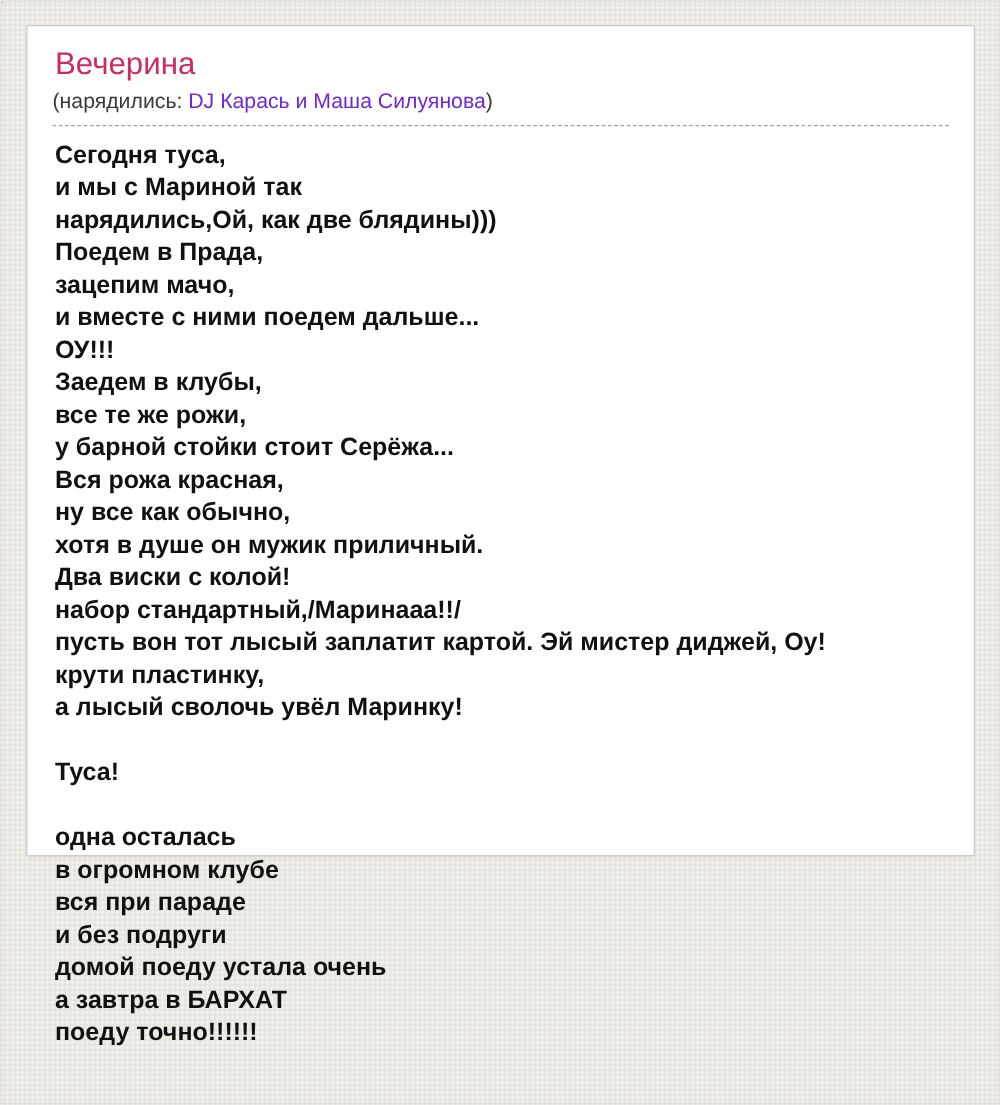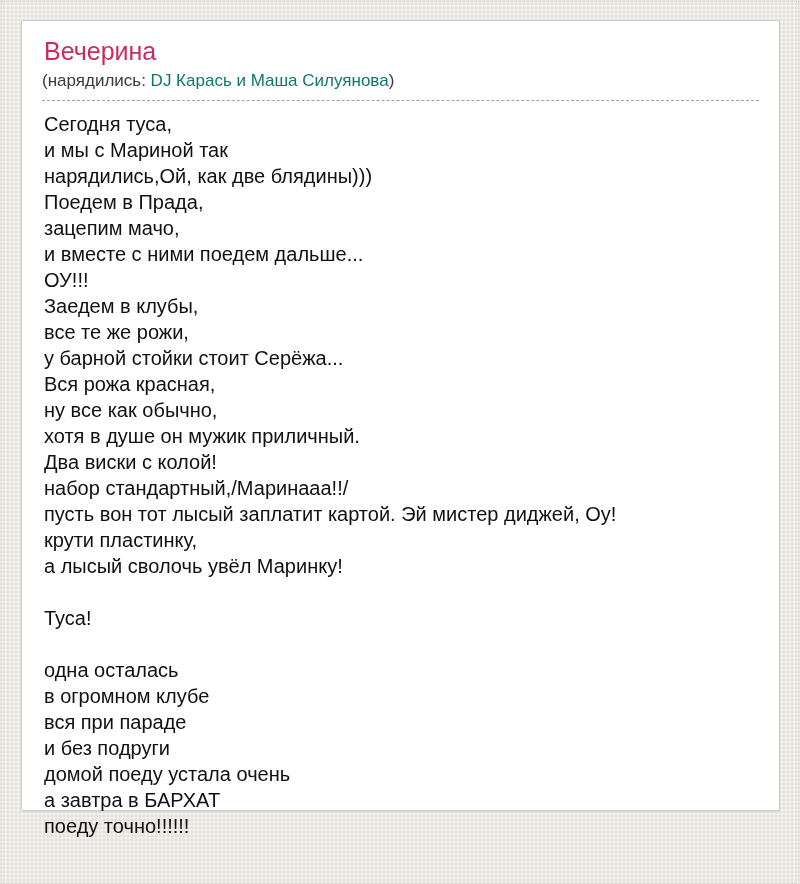--- a/index.html
+++ b/index.html
@@ -18,21 +18,21 @@
     position: absolute;
     inset: 1px;
     border: 1px dotted #d7d3cb;
     pointer-events: none;
   }
   .card {
     position: absolute;
     left: 21px;
     top: 20px;
     width: 759px;
-    height: 791px;
+    height: 665px;
     background: #ffffff;
     border: 1px solid #cccccc;
     border-radius: 2px;
     box-shadow: 0 1px 2px rgba(0,0,0,0.06);
   }
   .card-header {
     margin: 0 20px;
     padding: 15px 0 9px 0;
     border-bottom: 1px dashed #97a3b2;
   }
@@ -43,30 +43,31 @@
     color: #cb2b5e;
     padding-left: 2px;
   }
   .artist-line {
     margin-top: 4px;
     font-size: 17px;
     line-height: 1.25;
     color: #3a3a3a;
   }
   .artist-link {
-    color: #0f766e;
+    color: #6d28d9;
     text-decoration: none;
     cursor: pointer;
   }
   .lyrics {
     margin: 10px 20px 0 22px;
     font-size: 20px;
     line-height: 26px;
     color: #111111;
     white-space: pre-line;
+    font-weight: bold;
   }
 </style>
 </head>
 <body>
 
 <div class="page-edge"></div>
 
 <div class="card">
   <div class="card-header">
     <h1 class="song-title">Вечерина</h1>

